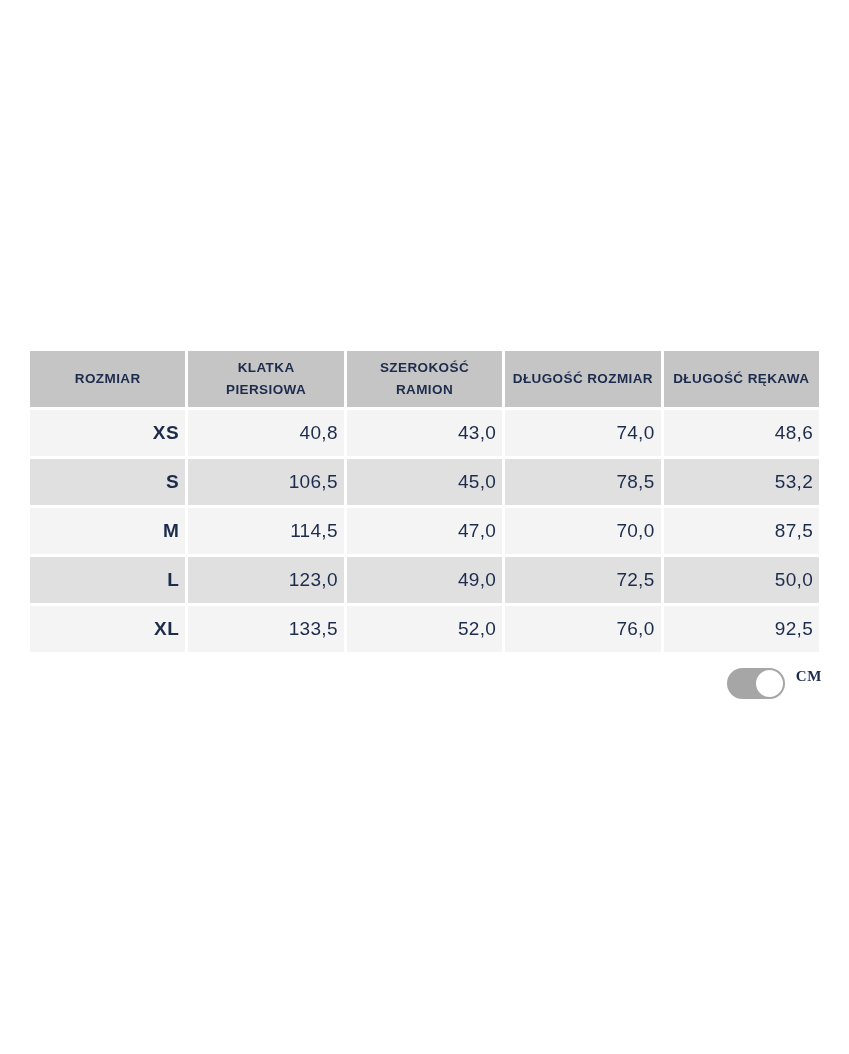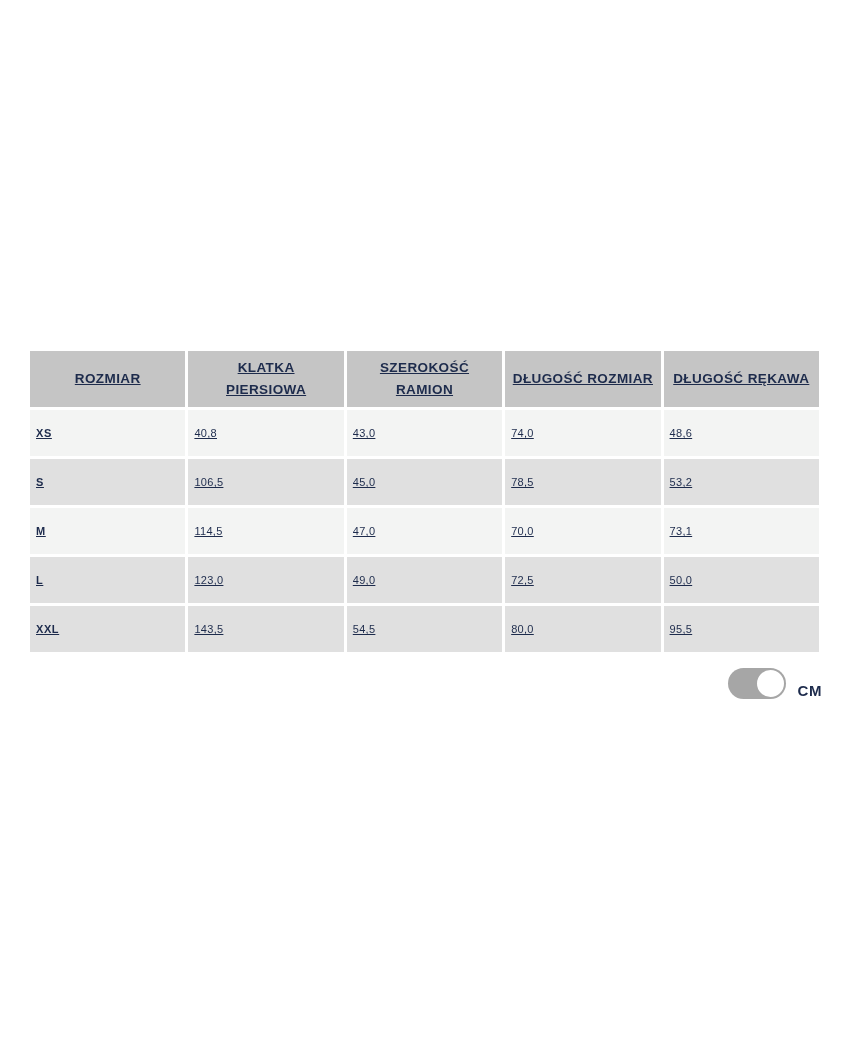--- a/index.html
+++ b/index.html
@@ -22,54 +22,54 @@
   }
   .chart-wrap{
     width:795px;
     margin:348px auto 0 auto;
   }
   table.size-table{
     width:100%;
     border-collapse:separate;
     border-spacing:3px;
     table-layout:fixed;
-    text-decoration:underline;
   }
   th.header-cell{
     background:var(--header-bg,#c5c5c5);
     height:56px;
     font-size:13.5px;
     font-weight:700;
     letter-spacing:0.4px;
     color:var(--text-navy,#1d2b4c);
     text-align:center;
     vertical-align:middle;
     white-space:pre-line;
     line-height:1.65;
     padding:0 6px;
   }
   td.cell{
     height:46px;
-    font-size:11px;
+    font-size:19px;
     letter-spacing:0.3px;
-    text-align:left;
+    text-align:right;
     vertical-align:middle;
     color:var(--text-navy,#1d2b4c);
     padding:0 6px;
   }
   tr.row-odd td{background:var(--row-light,#f3f4f3);}
   tr.row-even td{background:var(--row-dark,#e0e0e0);}
   td.size-cell{font-weight:700;letter-spacing:0.6px;}
   .unit-row{
     width:795px;
     margin:13px auto 0 auto;
     display:flex;
     justify-content:flex-end;
-    align-items:flex-end;
+    align-items:flex-start;
     gap:11px;
+    font-family:Liberation Serif, serif;
   }
   .unit-toggle{
     width:58px;height:31px;
     border-radius:16px;
     background:var(--toggle-bg,#a6a6a6);
     position:relative;
     cursor:pointer;
     border:none;
     padding:0;
   }
@@ -116,35 +116,35 @@
   <td class="cell value-cell">106,5</td>
           <td class="cell value-cell">45,0</td>
           <td class="cell value-cell">78,5</td>
           <td class="cell value-cell">53,2</td>
         </tr>
         <tr class="row-odd">
     <td class="cell size-cell">M</td>
   <td class="cell value-cell">114,5</td>
           <td class="cell value-cell">47,0</td>
           <td class="cell value-cell">70,0</td>
-          <td class="cell value-cell">73,1</td>
+          <td class="cell value-cell">87,5</td>
         </tr>
         <tr class="row-even">
     <td class="cell size-cell">L</td>
   <td class="cell value-cell">123,0</td>
           <td class="cell value-cell">49,0</td>
           <td class="cell value-cell">72,5</td>
           <td class="cell value-cell">50,0</td>
         </tr>
-        <tr class="row-even">
-    <td class="cell size-cell">XXL</td>
-  <td class="cell value-cell">143,5</td>
-          <td class="cell value-cell">54,5</td>
-          <td class="cell value-cell">80,0</td>
-          <td class="cell value-cell">95,5</td>
+        <tr class="row-odd">
+    <td class="cell size-cell">XL</td>
+  <td class="cell value-cell">133,5</td>
+          <td class="cell value-cell">52,0</td>
+          <td class="cell value-cell">76,0</td>
+          <td class="cell value-cell">92,5</td>
         </tr>
       </tbody>
   </table>
 </div>
 
 <div class="unit-row">
   <button class="unit-toggle">
     <span class="toggle-knob"></span>
   </button>
   <span class="unit-label">CM</span>

